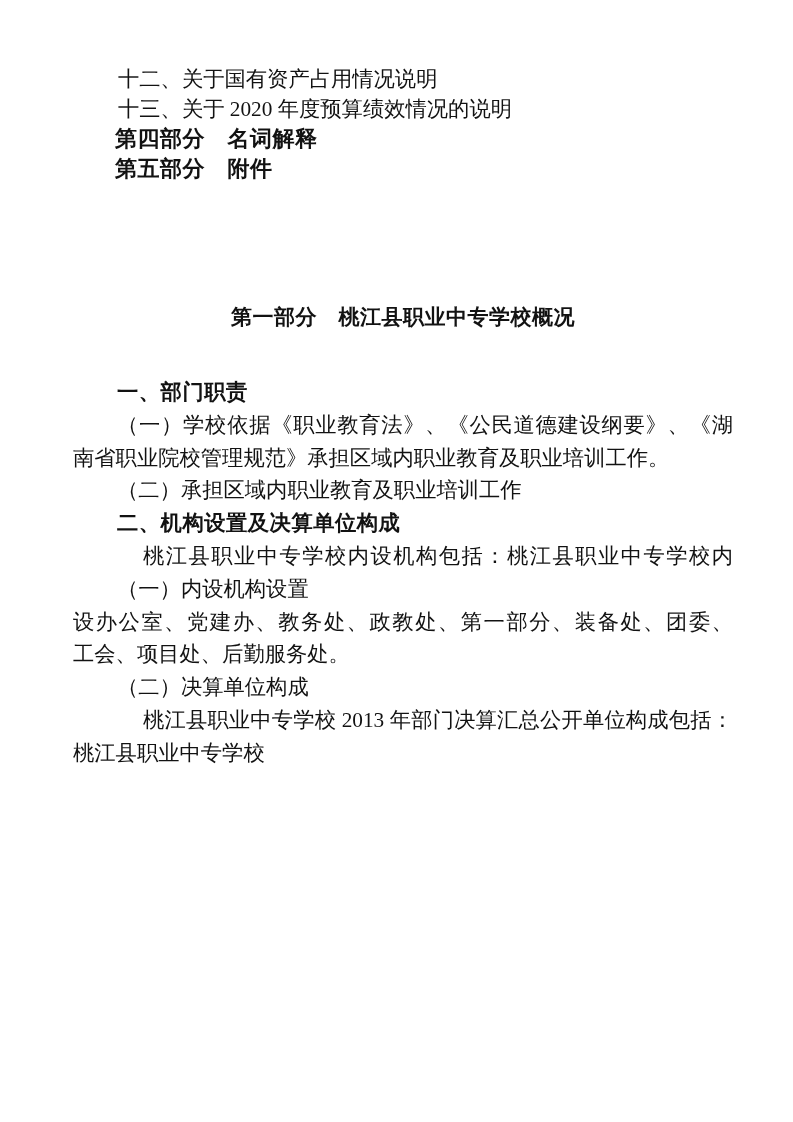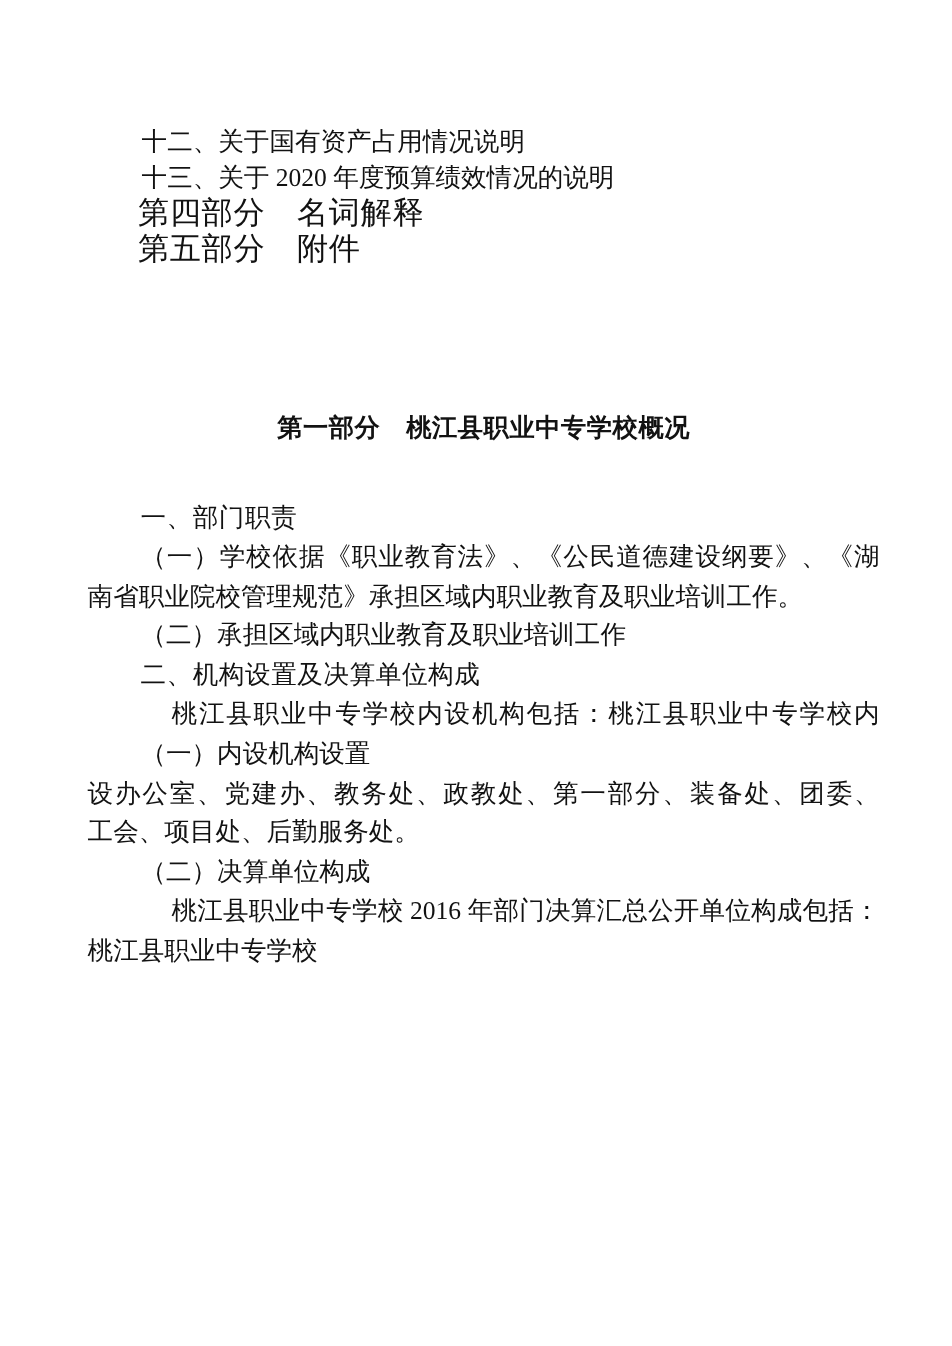--- a/index.html
+++ b/index.html
@@ -11,32 +11,32 @@
     width: 793px;
     height: 1122px;
     overflow: hidden;
     font-family: "Liberation Serif", "DejaVu Serif", serif;
     color: #121212;
   }
   .page {
     box-sizing: border-box;
     width: 793px;
     height: 1122px;
-    padding: 103px 60px 0 73px;
+    padding: 64px 60px 0 73px;
     background: #ffffff;
   }
   
   .toc-line {
     font-size: 21.3px;
     line-height: 30px;
     text-indent: 45px;
   }
   .toc-part {
-    font-size: 26px;
-    font-weight: normal;
+    font-size: 22px;
+    font-weight: bold;
     text-indent: 42px;
     letter-spacing: 0.5px;
   }
   
   .doc-title {
     margin-top: 113px;
     font-size: 21px;
     line-height: 40px;
     font-weight: bold;
     text-align: center;
@@ -45,21 +45,21 @@
   
   .body-block {
     margin-top: 39px;
   }
   .line {
     font-size: 21.3px;
     line-height: 32.8px;
     text-align: left;
   }
   .bold {
-    font-weight: normal;
+    font-weight: bold;
     letter-spacing: 0.5px;
   }
   .ind2 { text-indent: 44px; }
   .ind3 { text-indent: 70px; }
   
   .fill {
     text-align: justify;
     text-align-last: justify;
   }
 </style>
@@ -81,17 +81,17 @@
     <div class="line bold ind2">一、部门职责</div>
     <div class="line ind2 fill">（一）学校依据《职业教育法》、《公民道德建设纲要》、《湖</div>
     <div class="line">南省职业院校管理规范》承担区域内职业教育及职业培训工作。</div>
     <div class="line ind2">（二）承担区域内职业教育及职业培训工作</div>
     <div class="line bold ind2">二、机构设置及决算单位构成</div>
     <div class="line ind3 fill">桃江县职业中专学校内设机构包括：桃江县职业中专学校内</div>
     <div class="line ind2">（一）内设机构设置</div>
     <div class="line fill">设办公室、党建办、教务处、政教处、第一部分、装备处、团委、</div>
     <div class="line">工会、项目处、后勤服务处。</div>
     <div class="line ind2">（二）决算单位构成</div>
-    <div class="line ind3 fill">桃江县职业中专学校 2016 年部门决算汇总公开单位构成包括：</div>
+    <div class="line ind3 fill">桃江县职业中专学校 2013 年部门决算汇总公开单位构成包括：</div>
     <div class="line">桃江县职业中专学校</div>
   </div>
 
 </div>
 
 </body></html>

